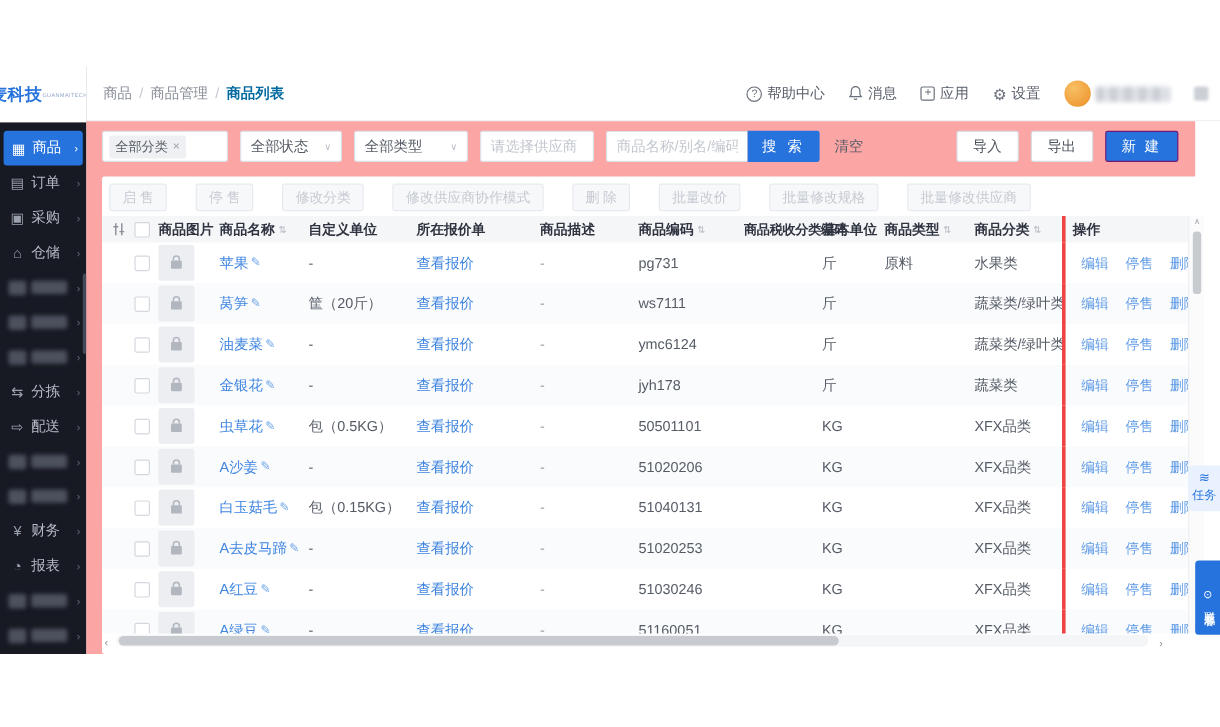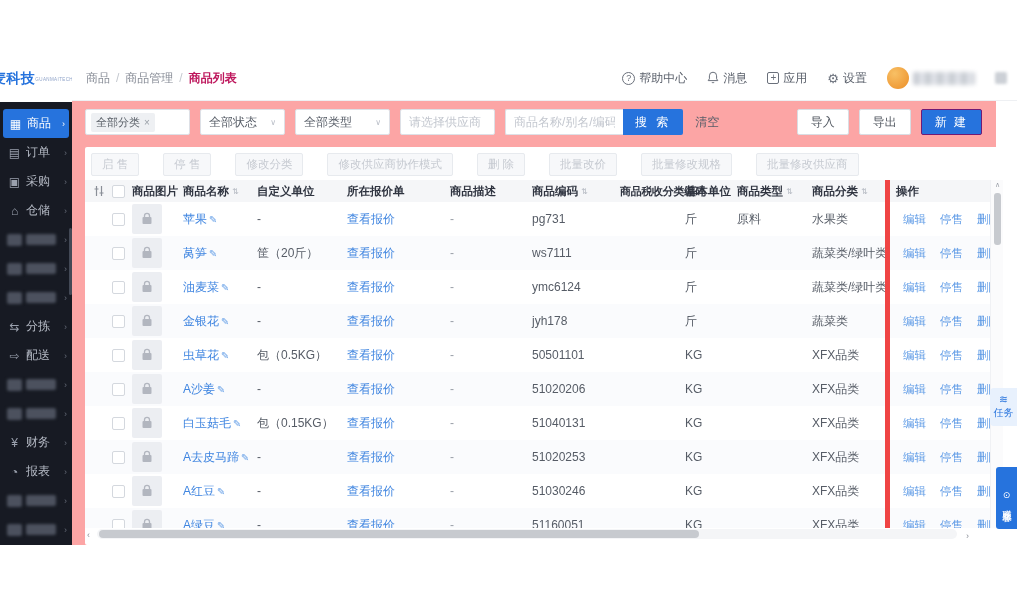--- a/index.html
+++ b/index.html
@@ -21,21 +21,21 @@
   .nav-item.active .nico, .nav-item.active .nchev { color:#fff; }
   .blur-chip { background:#4c515e; filter:blur(1.6px); border-radius:2px; }
   .bi { width:13px; height:12px; margin-right:5px; flex:none; }
   .bl { width:30px; height:11px; }
   .side-scroll { position:absolute; right:0; top:173px; width:3px; height:67px; background:#434956; border-radius:2px; }
 
   
   .topbar { position:absolute; left:72px; top:55px; width:945px; height:46px; background:#fff; border-bottom:1px solid #eef0f3; }
   .crumbs { position:absolute; left:14px; top:0; height:46px; display:flex; align-items:center; gap:6px; font-size:12px; color:#878c96; }
   .crumbs .sep { color:#c4c8cf; }
-  .crumbs .cur { color:#be185d; font-weight:bold; }
+  .crumbs .cur { color:#0369a1; font-weight:bold; }
   .top-tools { position:absolute; right:10px; top:0; height:46px; display:flex; align-items:center; gap:20px; }
   .tool { display:flex; align-items:center; gap:4px; color:#595f6a; font-size:12px; cursor:pointer; }
   .ic-circle { width:13px; height:13px; border:1px solid #6a707b; border-radius:50%; font-size:9px; line-height:11px; text-align:center; color:#6a707b; }
   .ic-sq { width:12px; height:12px; border:1px solid #6a707b; border-radius:2px; font-size:10px; line-height:10px; text-align:center; color:#6a707b; }
   .ic-glyph { font-size:13px; color:#6a707b; line-height:1; }
   .avatar { width:22px; height:22px; border-radius:50%; background:radial-gradient(circle at 35% 30%, #f8c065, #ec8e27); }
   .nameblur { width:62px; height:13px; background:repeating-linear-gradient(90deg,#c9cdd4 0 6px,#dfe2e7 6px 12px); filter:blur(2px); border-radius:2px; }
   .miniblur { width:12px; height:12px; background:#ccd0d6; filter:blur(1.5px); border-radius:2px; }
 
   
@@ -70,21 +70,21 @@
   .sortg { font-size:8px; color:#b3b8c0; margin-left:3px; font-weight:normal; }
   .tr { height:34px; font-size:12px; color:#565c66; }
   .tr:nth-child(even) { background:#fafbfd; }
   .td { display:flex; align-items:center; white-space:nowrap; }
   .cb { width:13px; height:13px; border:1px solid #d4d8de; border-radius:2px; background:#fff; cursor:pointer; }
   .imgph { width:30px; height:30px; background:#eceef2; border-radius:2px; display:flex; align-items:center; justify-content:center; }
   .namelink { color:#3f85e0; cursor:pointer; }
   .pencil { font-size:10px; color:#6ba3e8; margin-left:2px; }
   .quotelink { color:#3f85e0; cursor:pointer; }
   .dim { color:#9aa0a8; }
-  .c-actions { border-left:5px solid #ef4444; height:100%; padding-left:6px; gap:0; }
+  .c-actions { border-left:3px solid #ef4444; height:100%; padding-left:6px; gap:0; }
   .alink { color:#5d9ae6; font-size:11.5px; cursor:pointer; padding:0 7px; }
   .adiv { width:1px; height:11px; background:#e6e9ee; }
   .taxhead { font-size:11px; letter-spacing:-0.3px;padding-left:20px; }
 
   
   .vscroll { position:absolute; right:0; top:33px; width:13px; height:348px; background:#fbfbfc; border-left:1px solid #f0f1f4; }
   .vthumb { position:absolute; left:3px; top:13px; width:7px; height:52px; background:#c7cacf; border-radius:3px; }
   .varrow { position:absolute; left:0; width:13px; text-align:center; font-size:7px; color:#9ca1a9; }
   .hscroll { position:absolute; left:12px; top:382px; width:860px; height:10px; background:#f4f5f7; border-radius:5px; }
   .hthumb { position:absolute; left:2px; top:1px; width:600px; height:8px; background:#c7cacf; border-radius:4px; }

